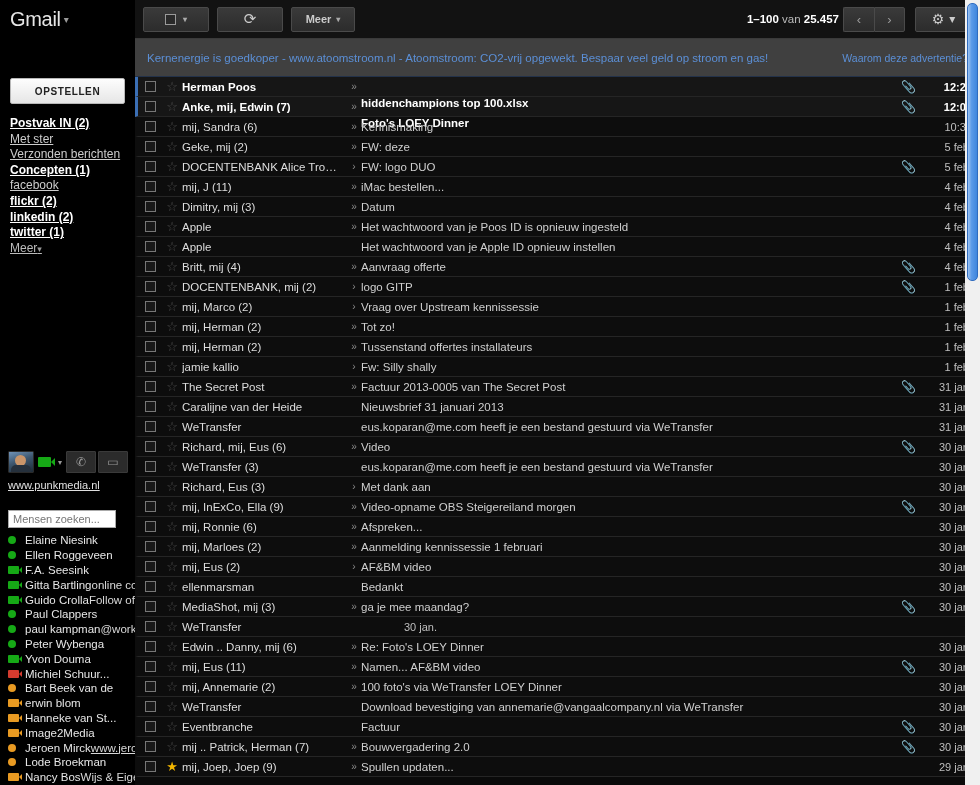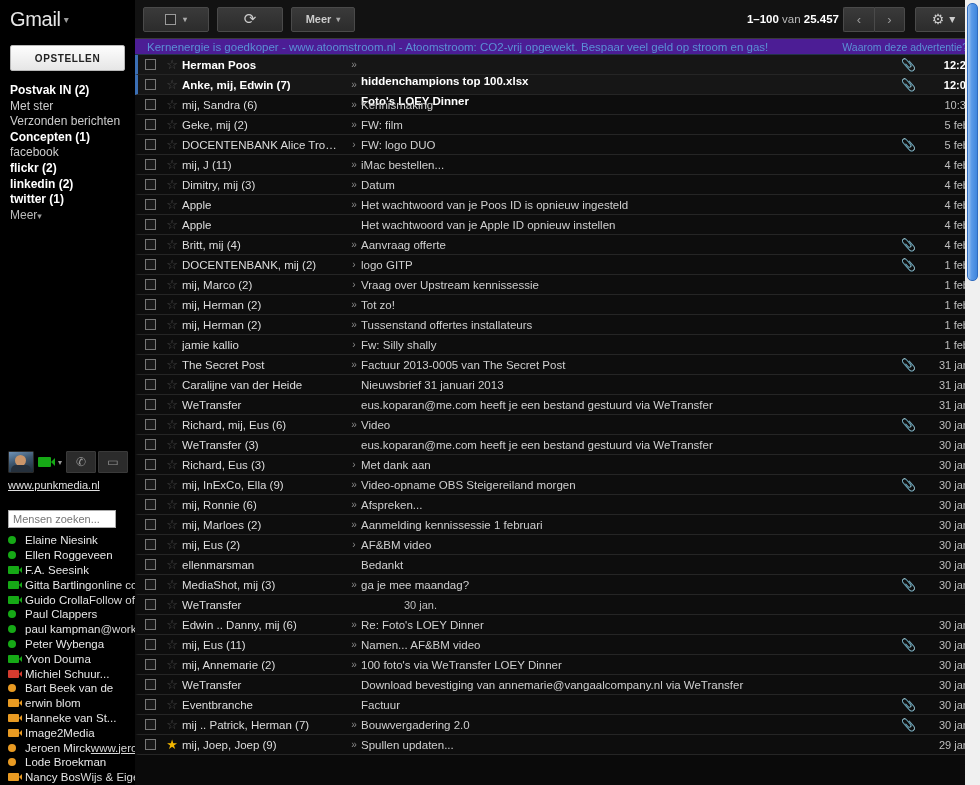--- a/index.html
+++ b/index.html
@@ -24,26 +24,26 @@
     font-size: 20px; color: #e6e6e6; padding: 8px 12px 0 10px;
     letter-spacing: -0.3px; font-weight: 400;
   }
   .brand .caret { font-size: 10px; color: #999; margin-left: 3px; vertical-align: 3px; }
   .compose-wrap { padding: 14px 10px 10px 10px; }
   .compose-btn {
     width: 100%; height: 26px; line-height: 26px;
     background: linear-gradient(#fdfdfd,#e6e6e6);
     border: 1px solid #b8b8b8; border-radius: 2px;
     color: #222; font-size: 10px; font-weight: bold;
-    letter-spacing: 0.6px; text-align: center; cursor: pointer;
+    letter-spacing: 0.6px; text-align: center; cursor: pointer; margin-top: 33px;
   }
   .labels { padding: 2px 0 0 10px; }
   .label-item {
     font-size: 12px; line-height: 15.6px; color: #ccc;
-    cursor: pointer; white-space: nowrap; padding: 0;
+    cursor: pointer; white-space: nowrap; padding: 0; text-decoration: underline;
   }
   .label-item.bold { font-weight: bold; color: #fff; }
   .label-item.more { color: #bbb; }
   .label-item.more .caret { font-size: 9px; color: #999; }
 
   
   .chat-panel { margin-top: auto; padding-bottom: 0; }
   .chat-header {
     display: flex; align-items: center; gap: 2px;
     padding: 2px 6px 4px 8px;
@@ -145,21 +145,21 @@
   .arrow-btn.l { border-radius: 2px 0 0 2px; border-right: none; }
   .arrow-btn.r { border-radius: 0 2px 2px 0; }
   .gear-btn {
     width: 57px; height: 25px; background: linear-gradient(#3a3a3a,#2c2c2c);
     border: 1px solid #4a4a4a; border-radius: 2px; color: #ccc;
     display: flex; align-items: center; justify-content: center; gap: 5px; cursor: pointer;
   }
 
   
   .adbar {
-    height: 16px; background: #4c1d95; border-bottom: 1px solid #23324a;
+    height: 38px; background: #404040; border-bottom: 1px solid #23324a;
     display: flex; align-items: center; padding: 0 12px 0 12px;
     font-size: 11.5px;
   }
   .adbar .adtext { color: #5b8fd6; cursor: pointer; white-space: nowrap; overflow: hidden; }
   .adbar .adwhy { margin-left: auto; color: #5b8fd6; font-size: 10.5px; cursor: pointer; white-space: nowrap; }
 
   
   .list { height: 721px; overflow: hidden; }
   .row {
     height: 20px; display: flex; align-items: center;
@@ -434,21 +434,21 @@
           <span class="clip"></span>
           <span class="date">10:32</span>
         </div>
         <div class="row">
           <span class="cb">
             <i></i>
           </span>
           <span class="star">☆</span>
           <span class="from">Geke, mij (2)</span>
           <span class="chev">»</span>
-          <span class="subj">FW: film</span>
+          <span class="subj">FW: deze</span>
           <span class="clip"></span>
           <span class="date">5 feb.</span>
         </div>
         <div class="row">
           <span class="cb">
             <i></i>
           </span>
           <span class="star">☆</span>
           <span class="from">DOCENTENBANK Alice Tromp</span>
           <span class="chev">›</span>

